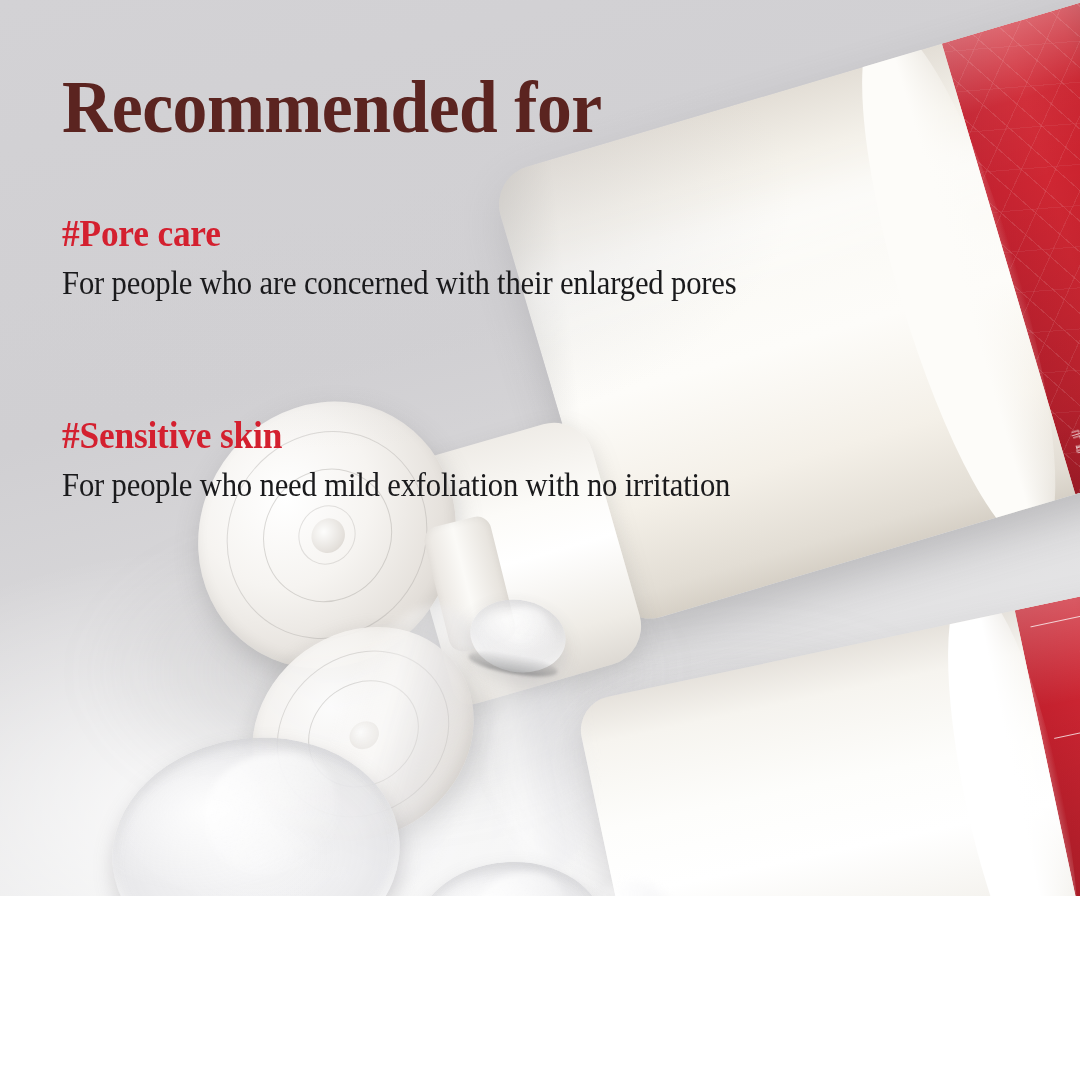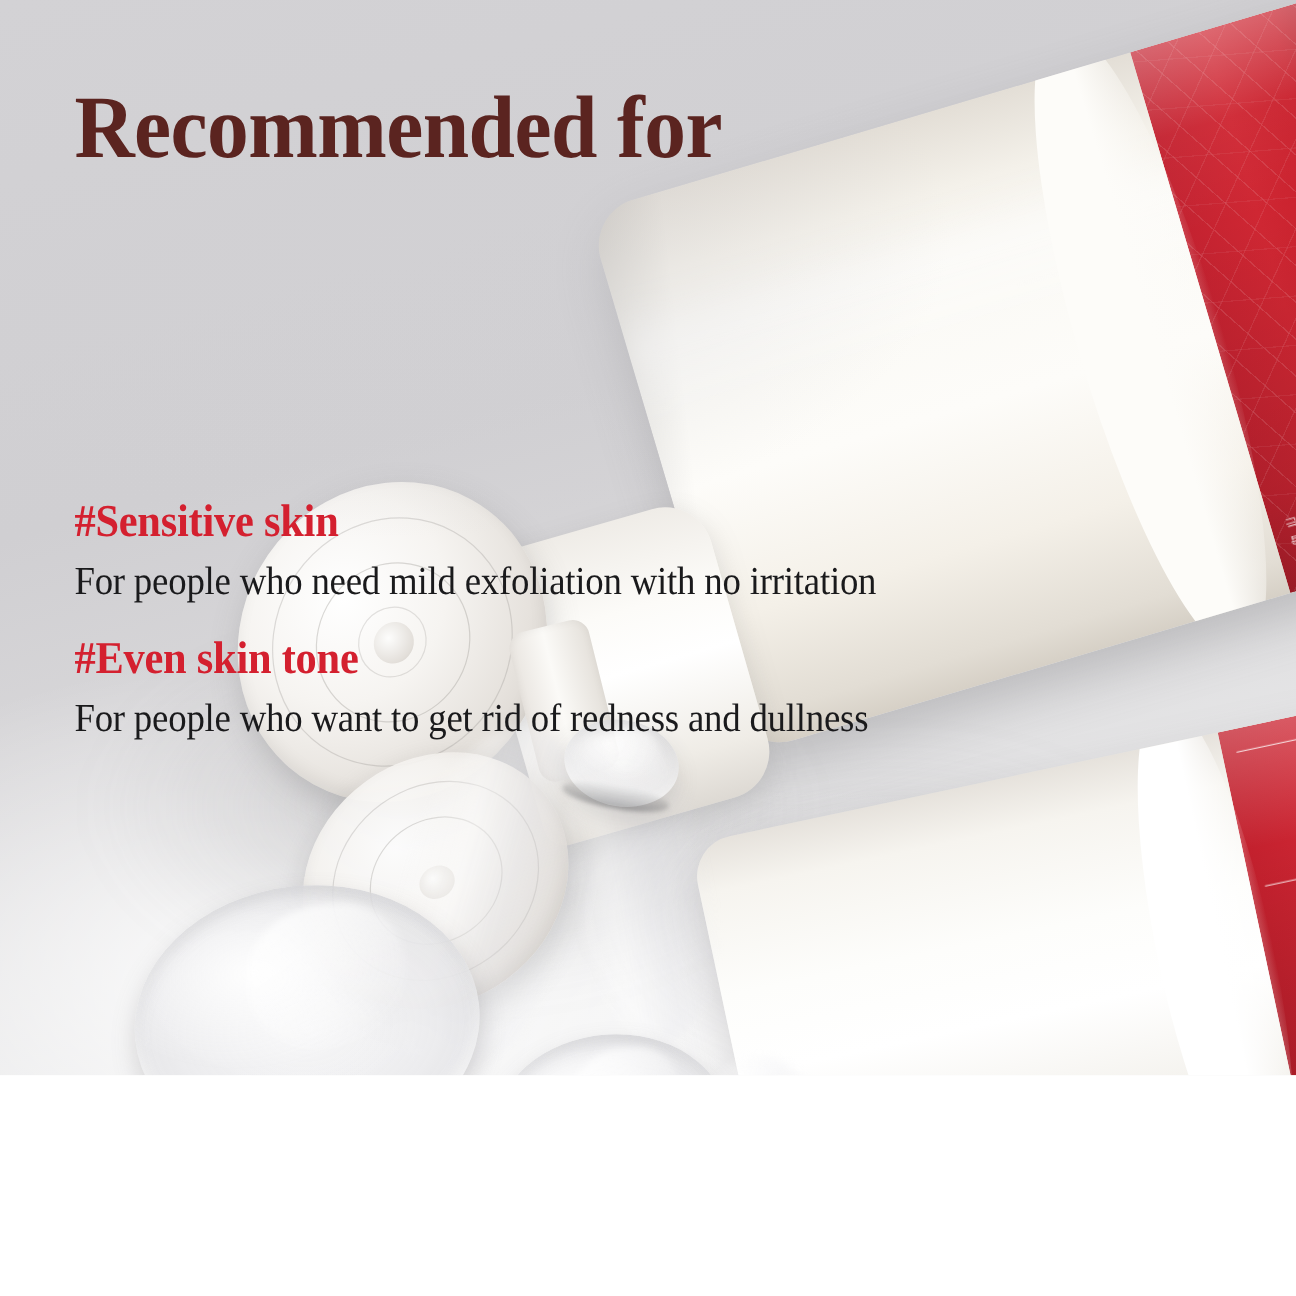--- a/index.html
+++ b/index.html
@@ -451,25 +451,25 @@
       <div class="sheen"></div>
     </div>
 
     <div class="haze"></div>
   </div>
 
   <div class="content">
 
     <div class="title">Recommended for</div>
 
+    <div class="block block-1">
+      <div class="tag">#Pore care</div>
+      <div class="desc">For people who are concerned with their enlarged pores</div>
+    </div>
 
     <div class="block block-2">
       <div class="tag">#Sensitive skin</div>
       <div class="desc">For people who need mild exfoliation with no irritation</div>
     </div>
 
-    <div class="block block-3">
-      <div class="tag">#Even skin tone</div>
-      <div class="desc">For people who want to get rid of redness and dullness</div>
-    </div>
 
   </div>
 </div>
 
 </body></html>

